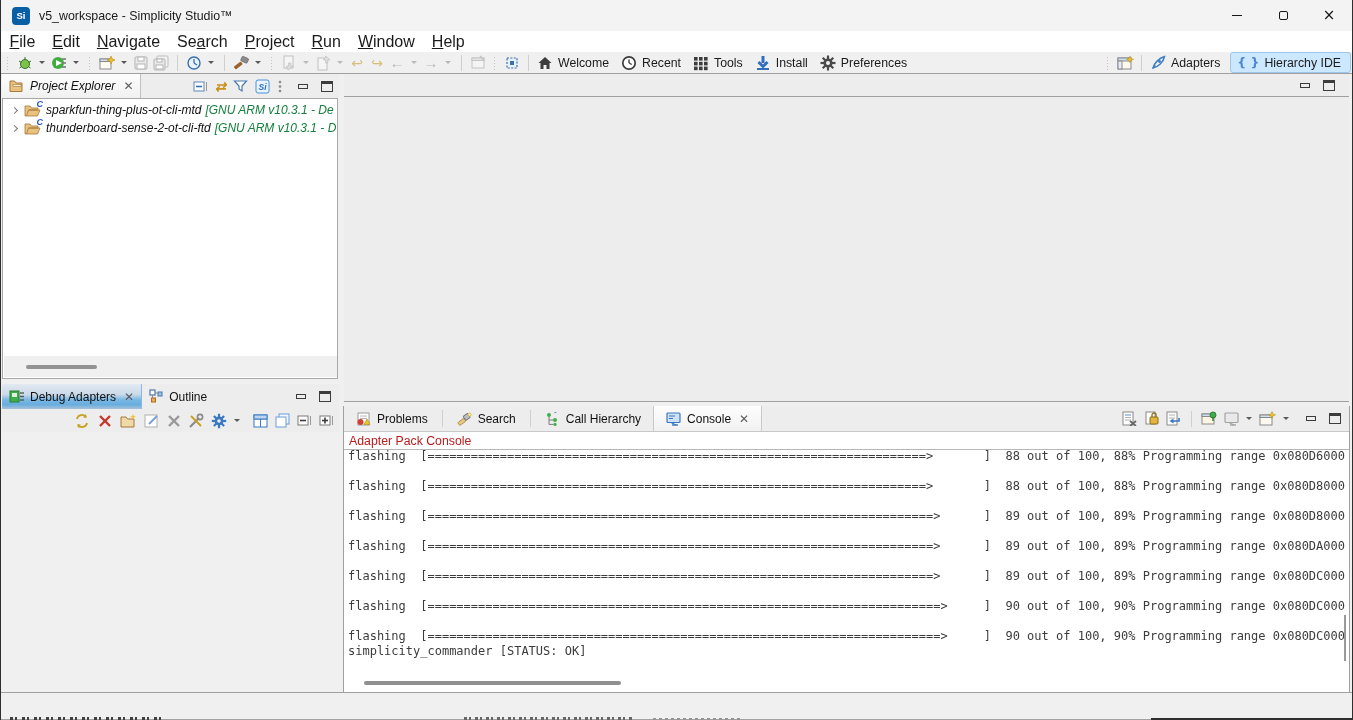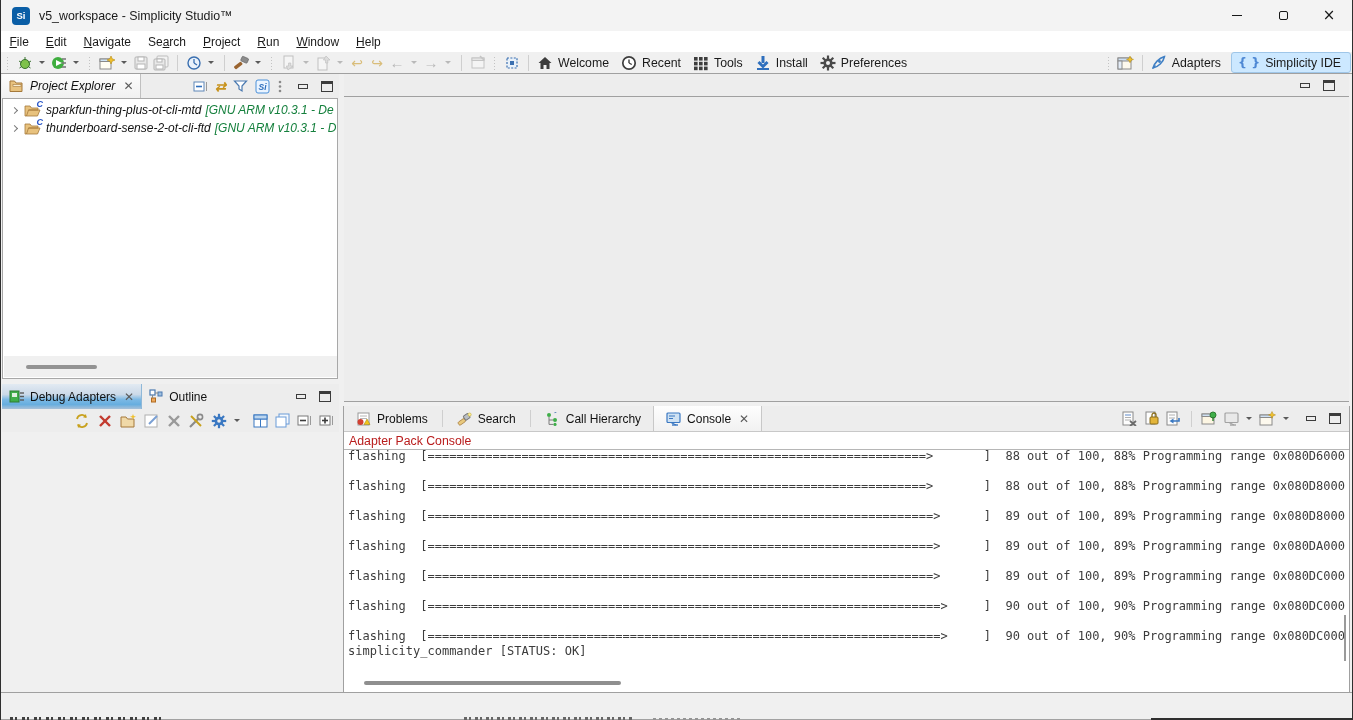--- a/index.html
+++ b/index.html
@@ -9,21 +9,21 @@
   
   .titlebar { position:absolute; left:1px; top:0; width:1351px; height:31px; background:#f3f3f3; display:flex; align-items:center; }
   .app-logo { width:18px; height:18px; margin-left:11px; border-radius:4px; background:#0a5ea6; color:#fff; font-size:9.5px; font-weight:bold; display:flex; align-items:center; justify-content:center; }
   .app-title { margin-left:9px; font-size:12.4px; color:#1a1a1a; }
   .win-controls { margin-left:auto; display:flex; height:100%; }
   .win-btn { width:46px; height:100%; display:flex; align-items:center; justify-content:center; color:#171818; }
   .glyph-min { width:10px; height:1px; background:#171818; }
   .glyph-max { width:9px; height:9px; border:1px solid #171818; border-radius:2px; }
   .glyph-close { font-size:15px; line-height:1; font-family:"DejaVu Sans",sans-serif; }
   
-  .menubar { position:absolute; left:1px; top:31px; width:1351px; height:21px; background:#ffffff; display:flex; align-items:center; font-size:12px; color:#1a1a1a; }
+  .menubar { position:absolute; left:1px; top:31px; width:1351px; height:21px; background:#ffffff; display:flex; align-items:center; font-size:16px; color:#1a1a1a; }
   .menu-item { padding:2px 8.5px; }
   .menu-item u { text-decoration:underline; text-underline-offset:1px; }
   
   .toolbar { position:absolute; left:1px; top:52px; width:1351px; height:22px; background:#f0f0f0; border-bottom:1px solid #a0a0a0; display:flex; align-items:center; font-size:12.3px; color:#1a1a1a; }
   .tb-grip { width:4px; height:14px; margin:0 5px; background-image:radial-gradient(circle,#c3c3c3 35%,transparent 40%); background-size:3px 3px; }
   .tb-sep { width:1px; height:16px; background:#cfcfcf; margin:0 6px; }
   .tb-ic { width:17px; height:17px; display:flex; align-items:center; justify-content:center; position:relative; flex:none; margin:0 1.5px; }
   .tb-caret { width:0; height:0; border-left:3px solid transparent; border-right:3px solid transparent; border-top:3px solid #5a5a5a; margin:0 4px; }
   .tb-caret.dis { border-top-color:#b9b9b9; }
   .tb-label { margin:0 10px 0 3px; }
@@ -273,21 +273,21 @@
     <span class="tb-ic">
         <svg width="17" height="17">
           <path d="M3 14 C4 9.5 9 4 14.5 2.5 C13.5 8 8 13 3 14 Z" fill="none" stroke="#3f7fc4" stroke-width="1.5"></path>
           <circle cx="9.5" cy="7.5" r="1.4" fill="#3f7fc4"></circle>
           <path d="M3 14 L5.5 11.5" stroke="#3f7fc4" stroke-width="1.3"></path>
         </svg>
       </span>
     <span class="tb-label">Adapters</span>
     <div class="persp-pill">
       <span class="braces">{ }</span>
-      <span>Simplicity IDE</span>
+      <span>Hierarchy IDE</span>
     </div>
   </div>
 </div>
 
 <div class="pe-panel">
   <div class="pe-tabs">
     <div class="viewtab sel">
       <span class="ico" style="margin-right:5px">
           <svg width="16" height="14">
             <path d="M1 4 L1 12.5 L13 12.5 L13 4 L7 4 L5.5 2 L1 2 Z" fill="#e8c27e" stroke="#a5793b"></path>

